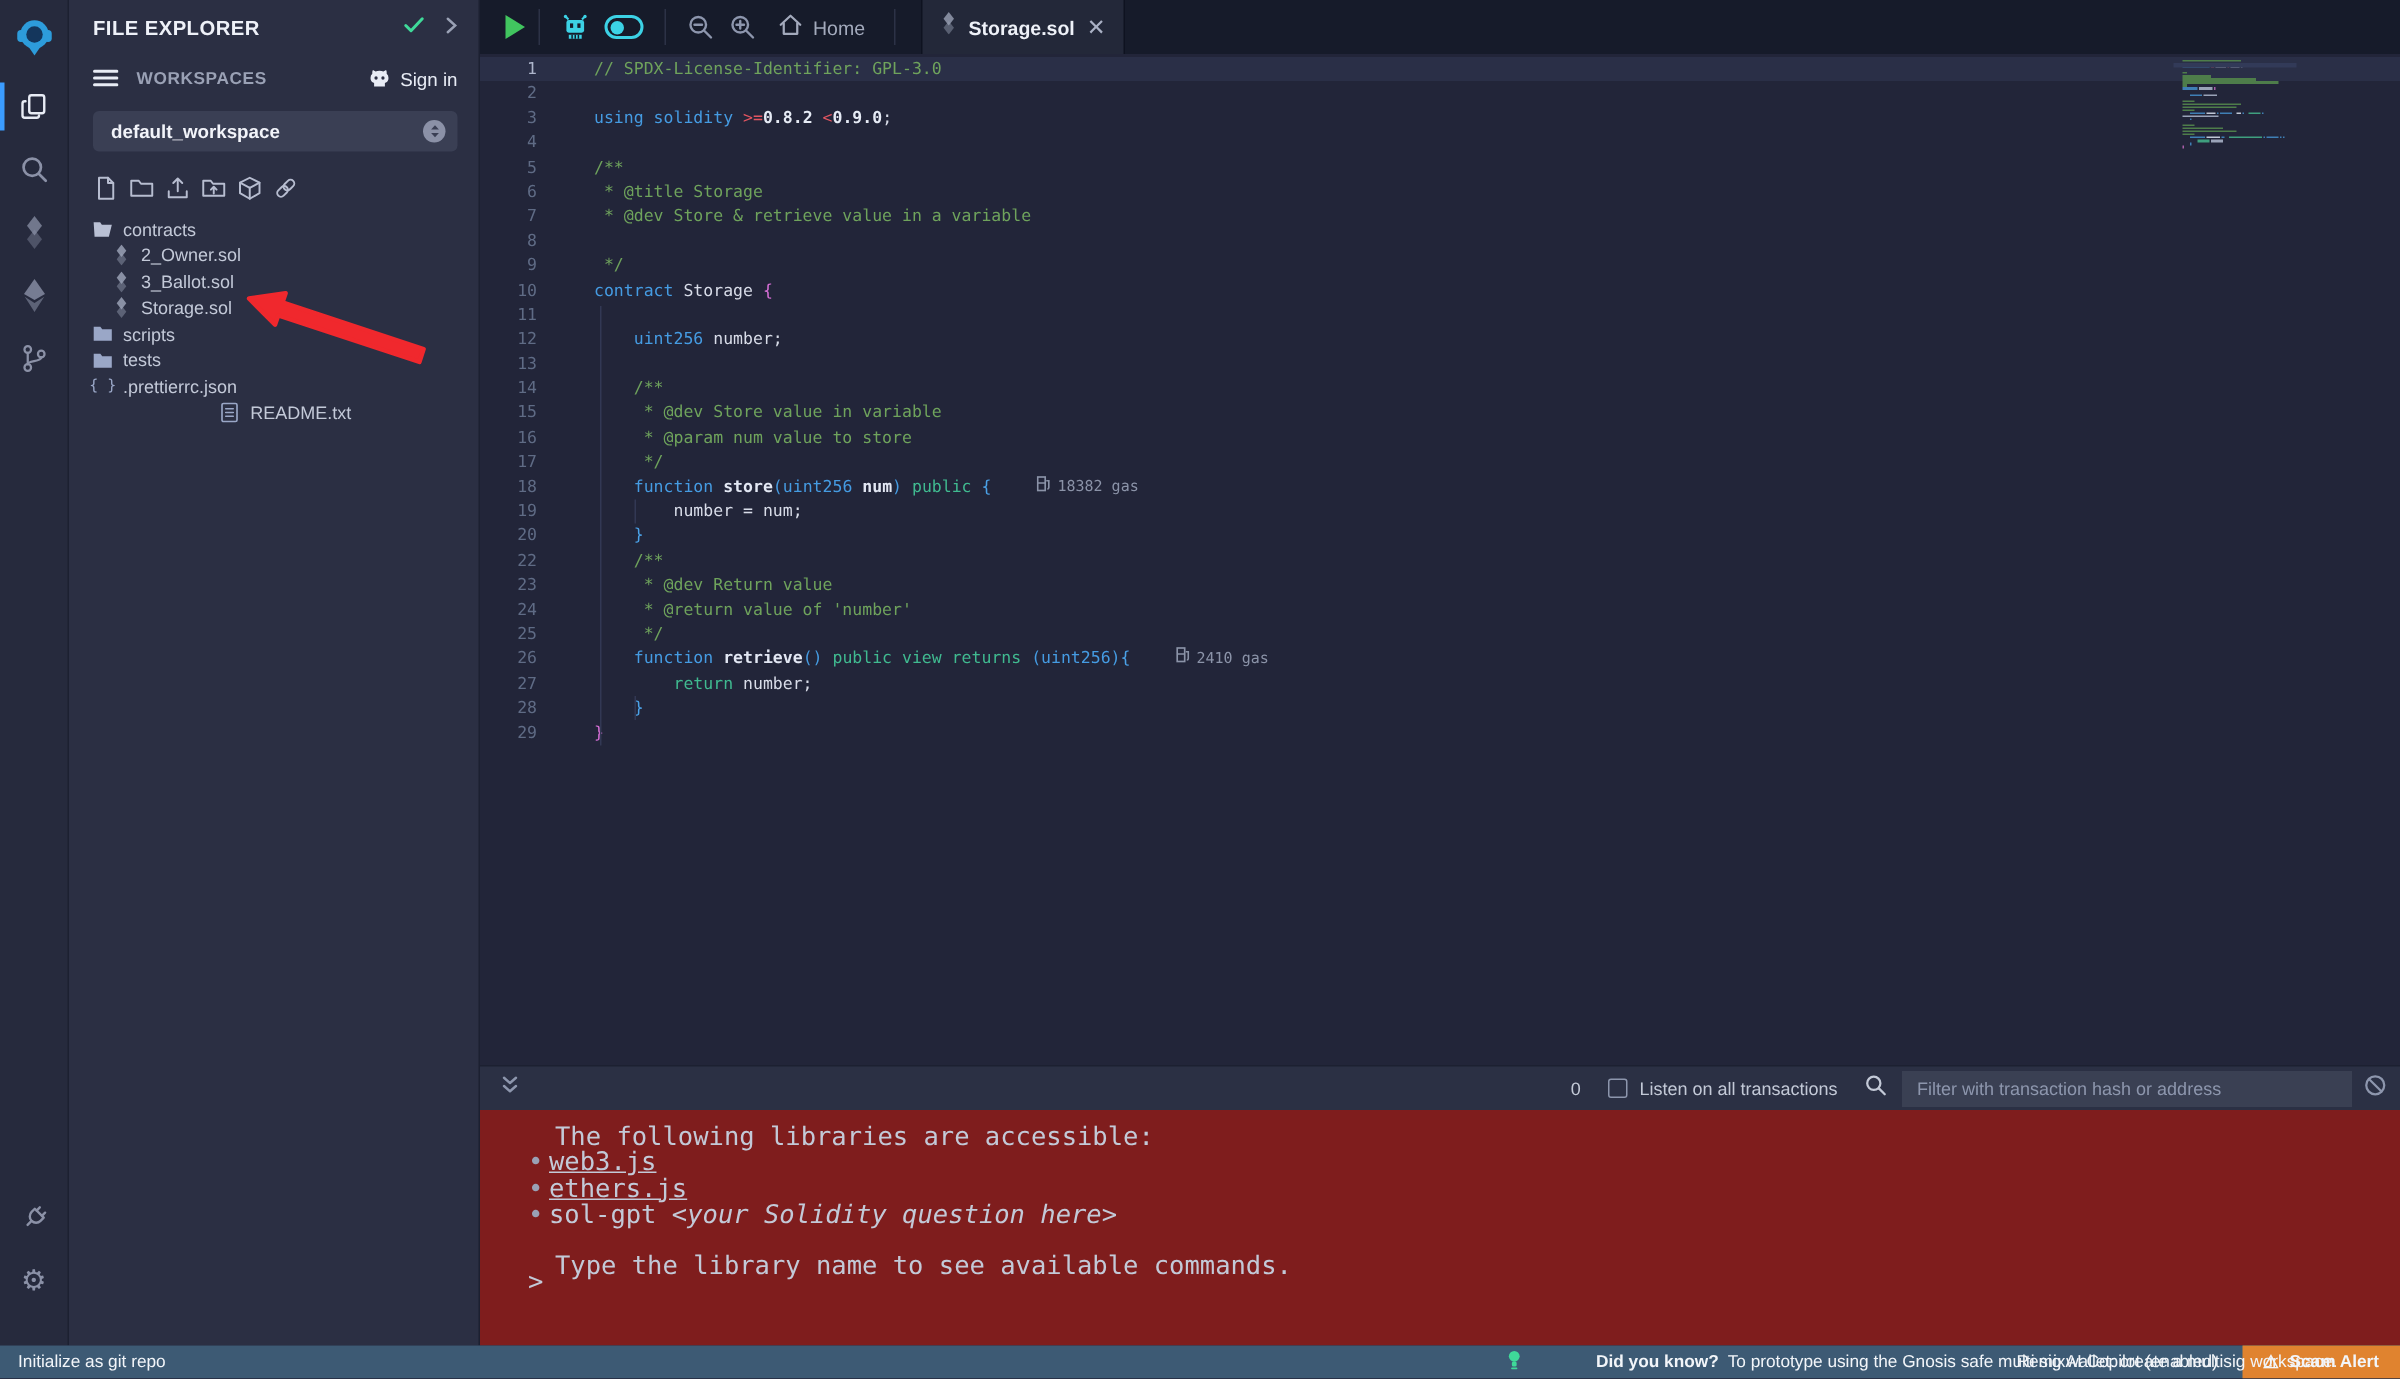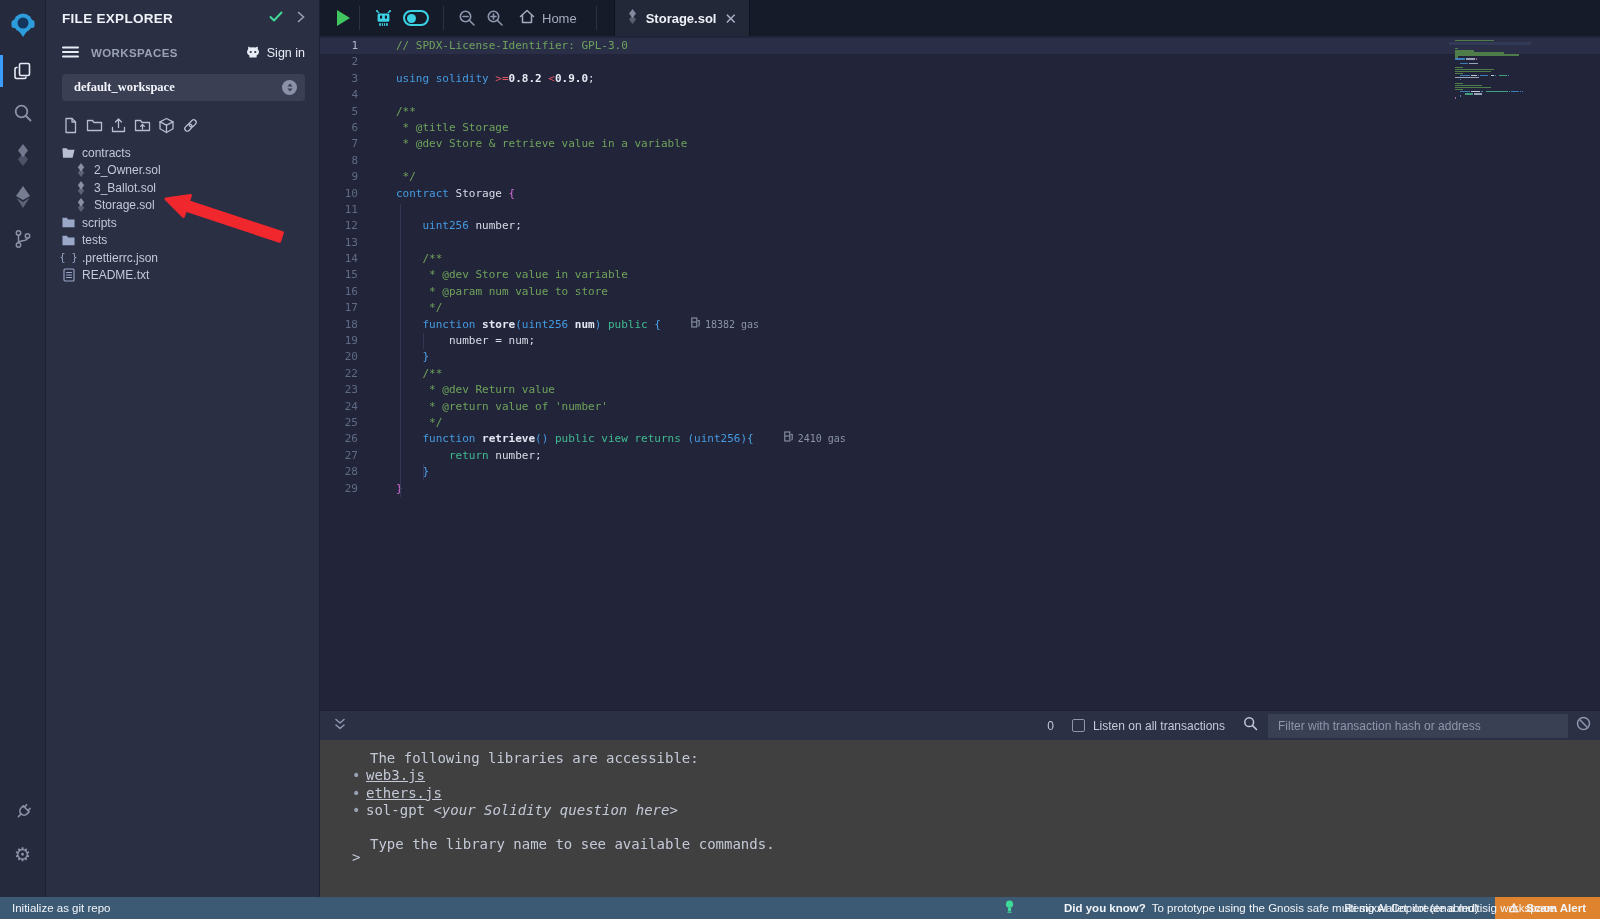--- a/index.html
+++ b/index.html
@@ -23,21 +23,21 @@
   .sidepanel { width:274px; background:#2b2f43; position:relative; flex-shrink:0; border-right:1px solid #1c2031; font-size:12px; }
   .sp-header { height:36px; display:flex; align-items:center; padding:0 14px 0 16px; }
   .sp-title { font-size:13.5px; font-weight:bold; color:#eef1f8; letter-spacing:.3px; flex:1; }
   .sp-check { color:#3fd999; margin-right:14px; }
   .sp-chevron { color:#9aa1b5; }
   .ws-row { height:26px; display:flex; align-items:center; padding:0 14px 0 16px; margin-top:4px; }
   .hamburger { width:17px; margin-right:12px; cursor:pointer; color:#e8ecf5; }
   .ws-label { font-size:11.5px; font-weight:bold; color:#9aa1b5; letter-spacing:.4px; flex:1; }
   .signin { display:flex; align-items:center; gap:6px; color:#e8ecf5; font-size:12.5px; cursor:pointer; }
   .ws-select { margin:8px 14px 0 16px; height:27px; background:#3a3f54; border-radius:4px; display:flex; align-items:center; padding:0 8px 0 12px; cursor:pointer; }
-  .ws-name { flex:1; font-size:12.5px; font-weight:bold; color:#f2f4fa;font-family:Liberation Serif, serif; }
+  .ws-name { flex:1; font-size:12.5px; font-weight:bold; color:#f2f4fa; }
   .updown-badge { width:15px; height:15px; border-radius:50%; background:#8b91a7; display:flex; align-items:center; justify-content:center; }
   .file-toolbar { display:flex; gap:7px; padding:16px 0 4px 16px; color:#b7bdd0; }
   .ft-ic { width:17px; height:17px; cursor:pointer; }
   .tree { margin-top:6px; }
   .tree-row { height:17.5px; display:flex; align-items:center; gap:7px; color:#c3c9d8; cursor:pointer; white-space:nowrap; }
   .tree-row .t-ic { width:13px; height:13px; display:flex; align-items:center; justify-content:center; flex-shrink:0; color:#9aa7c7; }
   .tree-row .json-glyph { font-family:"DejaVu Sans Mono",monospace; font-size:10px; color:#9aa7c7; }
   .arrow-svg { position:absolute; left:110px; top:189px; pointer-events:none; }
 
   
@@ -82,21 +82,21 @@
   .t-expand { margin-left:14px; color:#8d96ad; cursor:pointer; }
   .t-right { margin-left:auto; display:flex; align-items:center; }
   .tx-count { color:#c3c9d7; font-size:12px; margin-right:18px; }
   .t-check { width:13px; height:13px; border:1px solid #8d96ad; border-radius:2px; margin-right:8px; cursor:pointer; background:transparent; }
   .listen-label { color:#c3c9d7; font-size:12px; margin-right:18px; }
   .t-search { color:#c3c9d7; margin-right:10px; cursor:pointer; }
   .filter-input { width:300px; height:24px; background:#3a4053; border:none; outline:none; color:#d8dce8; font-size:12px; padding:0 10px; }
   .filter-input::placeholder { color:#8d96ad; }
   .t-ban { color:#8d96ad; margin:0 9px 0 8px; cursor:pointer; }
 
-  .terminal { height:157px; background:#404040; font-family:"DejaVu Sans Mono",monospace; font-size:14px; color:#c3c9d7; padding-top:10px; position:relative; }
+  .terminal { height:157px; background:#7f1d1d; font-family:"DejaVu Sans Mono",monospace; font-size:17px; color:#c3c9d7; padding-top:10px; position:relative; }
   .t-line { height:17.3px; line-height:17.3px; padding-left:32px; white-space:pre; display:flex; }
   .t-line.ind { padding-left:50px; }
   .t-line .bullet { width:14px; color:#9aa1b5; }
   .p-link { text-decoration:underline; cursor:pointer; }
   .p-italic { font-style:italic; }
   .t-prompt { position:absolute; left:32px; bottom:32px; color:#c3c9d7; }
 
   
   .statusbar { height:22px; background:#3d5a74; position:relative; display:flex; align-items:center; font-size:11.5px; color:#f2f5f9; }
   .sb-left { position:absolute; left:12px; }
@@ -322,21 +322,21 @@
             <svg width="14" height="11" viewBox="0 0 14 11">
               <path d="M0.5 0.5 h4.8 l1.3 1.7 h6.9 v8.3 h-13 z" fill="#9aa7c7"></path>
             </svg>
           </span>
           <span>tests</span>
         </div>
         <div class="tree-row" style="padding-left: 16px;">
           <span class="t-ic json-glyph">{ }</span>
           <span>.prettierrc.json</span>
         </div>
-        <div class="tree-row" style="padding-left: 16px;">
+        <div class="tree-row" style="padding-left: 16px; justify-content: center;">
           <span class="t-ic">
             <svg width="12" height="14" viewBox="0 0 12 14" fill="none" stroke="currentColor" stroke-width="1.1" stroke-linecap="round" stroke-linejoin="round">
               <rect x="1" y="1" width="10" height="12" rx="1"></rect>
               <path d="M3.5 4.5 h5 M3.5 7 h5 M3.5 9.5 h5"></path>
             </svg>
           </span>
           <span>README.txt</span>
         </div>
       </div>
 

